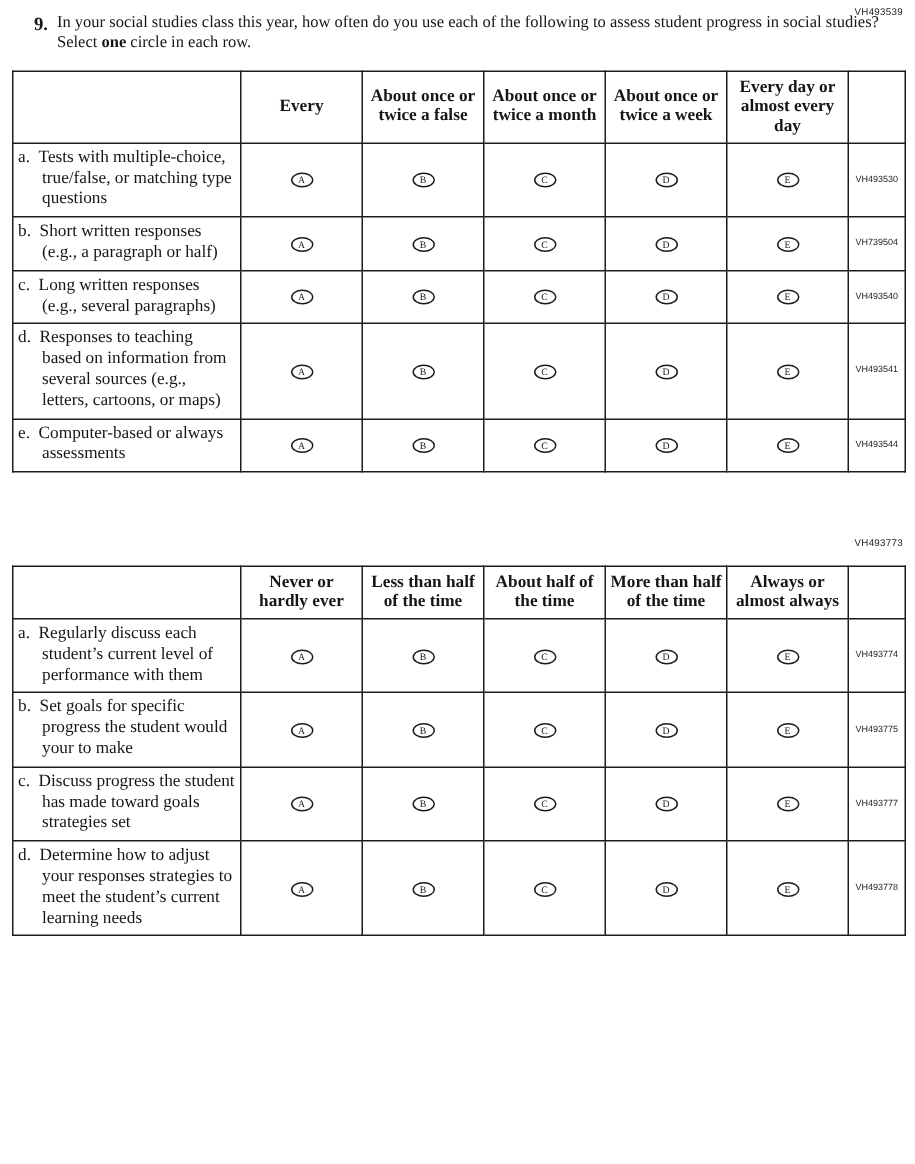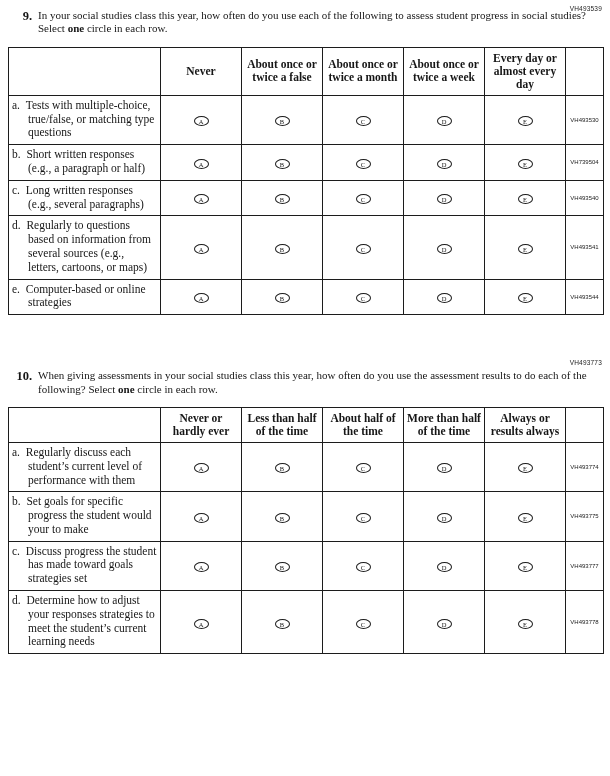--- a/index.html
+++ b/index.html
@@ -101,21 +101,21 @@
           <col style="width: 81px;">
           <col style="width: 81px;">
           <col style="width: 81px;">
           <col style="width: 81px;">
           <col style="width: 81px;">
           <col style="width: 38px;">
         </colgroup>
         <thead>
           <tr>
             <th></th>
-            <th>Never</th>
+            <th>Every</th>
             <th>About once or twice a false</th>
             <th>About once or twice a month</th>
             <th>About once or twice a week</th>
             <th>Every day or almost every day</th>
             <th></th>
           </tr>
         </thead>
         <tbody>
           <tr>
             <td class="label-cell">
@@ -145,69 +145,65 @@
             </td>
             <td class="bubble-cell"><span class="bubble">A</span></td>
             <td class="bubble-cell"><span class="bubble">B</span></td>
             <td class="bubble-cell"><span class="bubble">C</span></td>
             <td class="bubble-cell"><span class="bubble">D</span></td>
             <td class="bubble-cell"><span class="bubble">E</span></td>
             <td class="code-cell">VH493540</td>
           </tr>
           <tr>
             <td class="label-cell">
-              <div class="label-inner"><span class="row-letter">d.</span>&nbsp;&nbsp;<span>Regularly to questions based on information from several sources (e.g., letters, cartoons, or maps)</span></div>
+              <div class="label-inner"><span class="row-letter">d.</span>&nbsp;&nbsp;<span>Responses to teaching based on information from several sources (e.g., letters, cartoons, or maps)</span></div>
             </td>
             <td class="bubble-cell"><span class="bubble">A</span></td>
             <td class="bubble-cell"><span class="bubble">B</span></td>
             <td class="bubble-cell"><span class="bubble">C</span></td>
             <td class="bubble-cell"><span class="bubble">D</span></td>
             <td class="bubble-cell"><span class="bubble">E</span></td>
             <td class="code-cell">VH493541</td>
           </tr>
           <tr>
             <td class="label-cell">
-              <div class="label-inner"><span class="row-letter">e.</span>&nbsp;&nbsp;<span>Computer-based or online strategies</span></div>
+              <div class="label-inner"><span class="row-letter">e.</span>&nbsp;&nbsp;<span>Computer-based or always assessments</span></div>
             </td>
             <td class="bubble-cell"><span class="bubble">A</span></td>
             <td class="bubble-cell"><span class="bubble">B</span></td>
             <td class="bubble-cell"><span class="bubble">C</span></td>
             <td class="bubble-cell"><span class="bubble">D</span></td>
             <td class="bubble-cell"><span class="bubble">E</span></td>
             <td class="code-cell">VH493544</td>
           </tr>
         </tbody>
       </table>
   </section>
 
   <div class="tiny-code mid-code">VH493773</div>
 
   <section>
-    <div class="q-head">
-      <div class="q-num">10.</div>
-      <div class="q-text"><span>When giving assessments in your social studies class this year, how often do you use the assessment results to do each of the following? Select </span><b>one</b><span> circle in each row.</span></div>
-    </div>
     <table class="qtable" id="table-q10">
         <colgroup>
           <col style="width: 152px;">
           <col style="width: 81px;">
           <col style="width: 81px;">
           <col style="width: 81px;">
           <col style="width: 81px;">
           <col style="width: 81px;">
           <col style="width: 38px;">
         </colgroup>
         <thead>
           <tr>
             <th></th>
             <th>Never or hardly ever</th>
             <th>Less than half of the time</th>
             <th>About half of the time</th>
             <th>More than half of the time</th>
-            <th>Always or results always</th>
+            <th>Always or almost always</th>
             <th></th>
           </tr>
         </thead>
         <tbody>
           <tr>
             <td class="label-cell">
               <div class="label-inner"><span class="row-letter">a.</span>&nbsp;&nbsp;<span>Regularly discuss each student’s current level of performance with them</span></div>
             </td>
             <td class="bubble-cell"><span class="bubble">A</span></td>
             <td class="bubble-cell"><span class="bubble">B</span></td>

